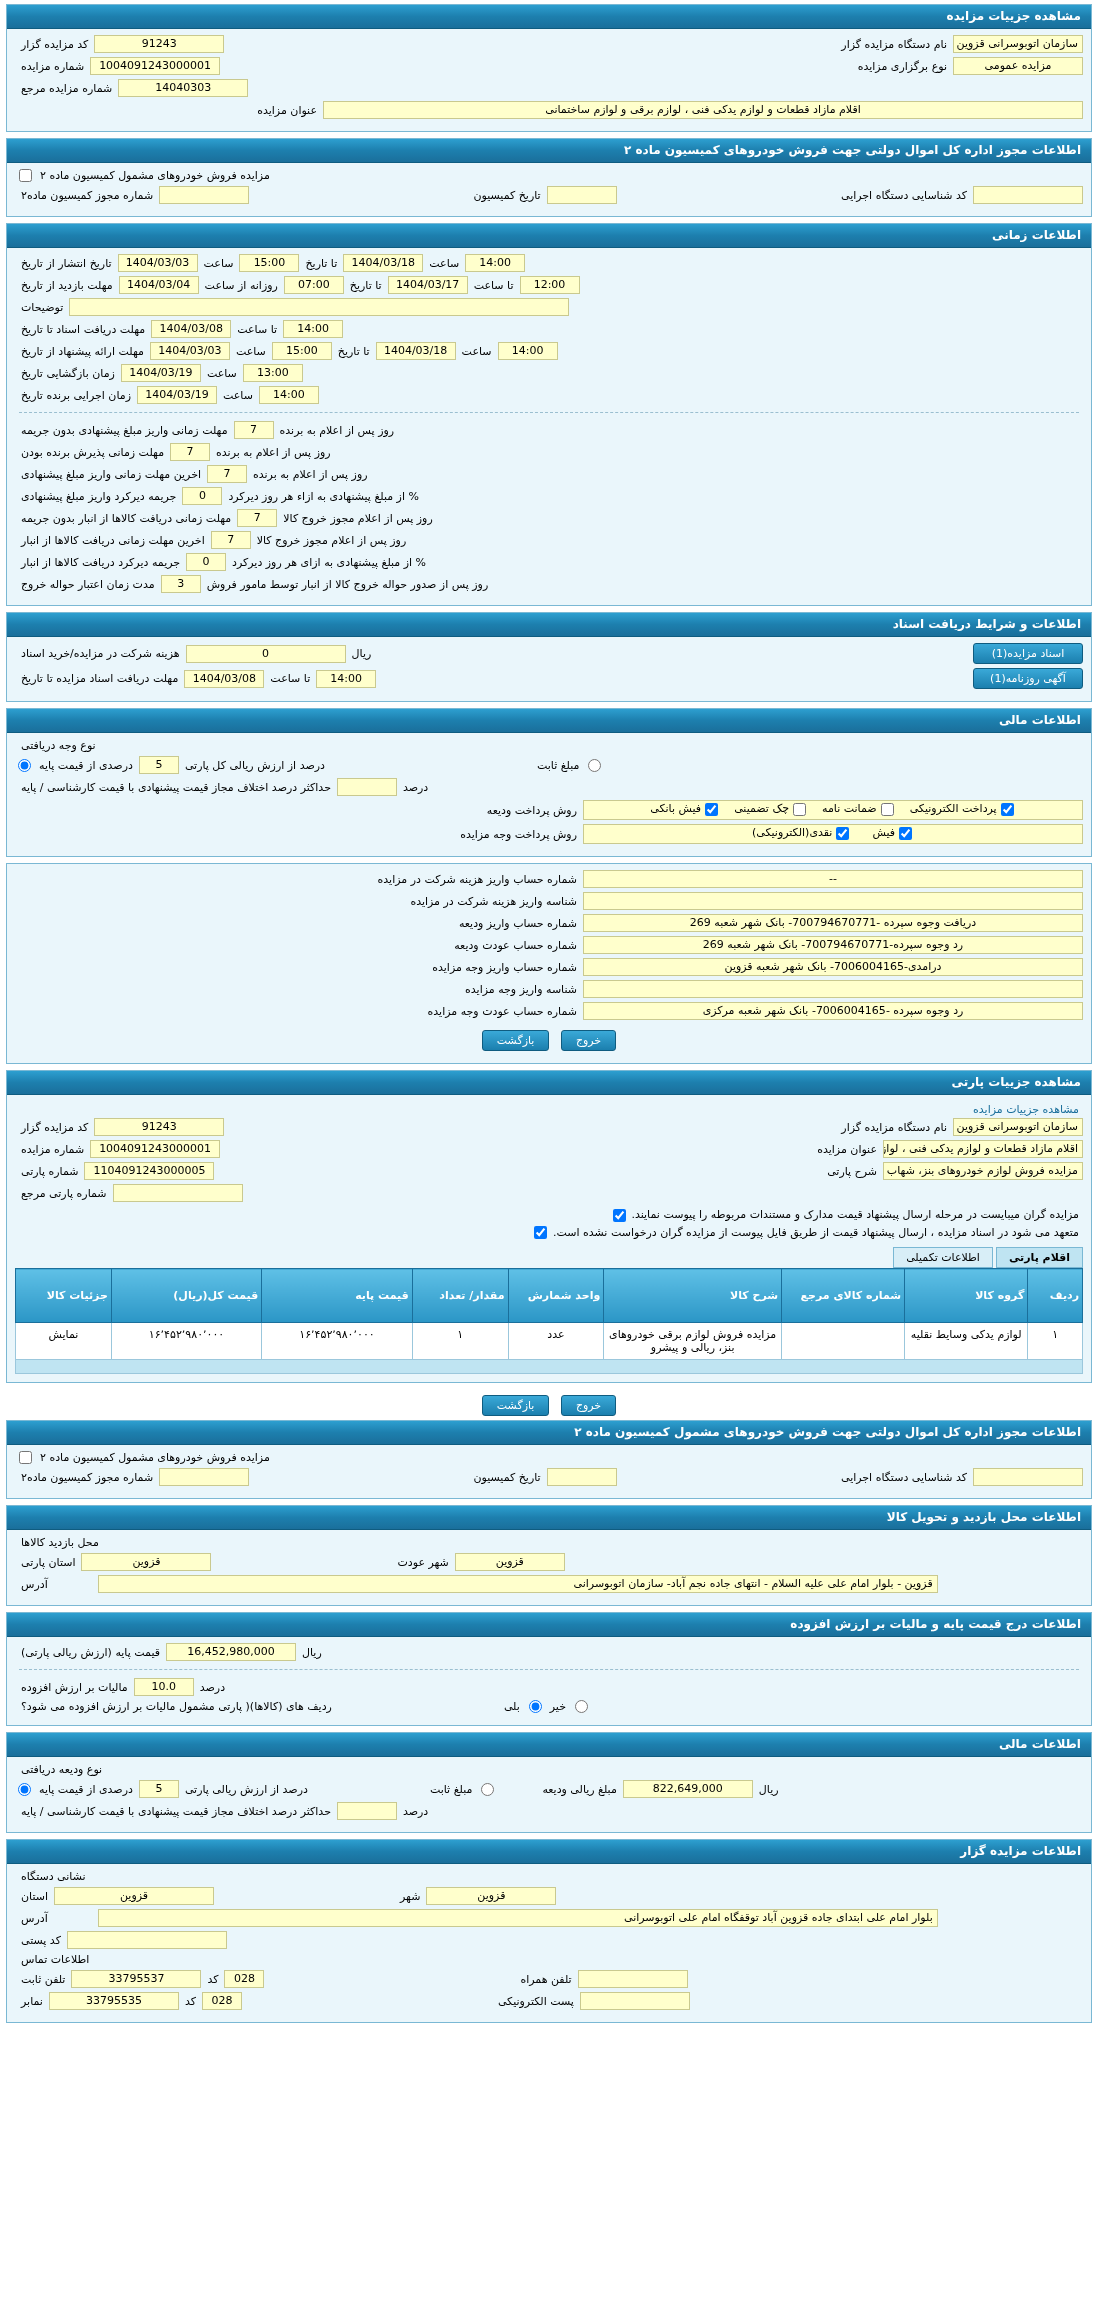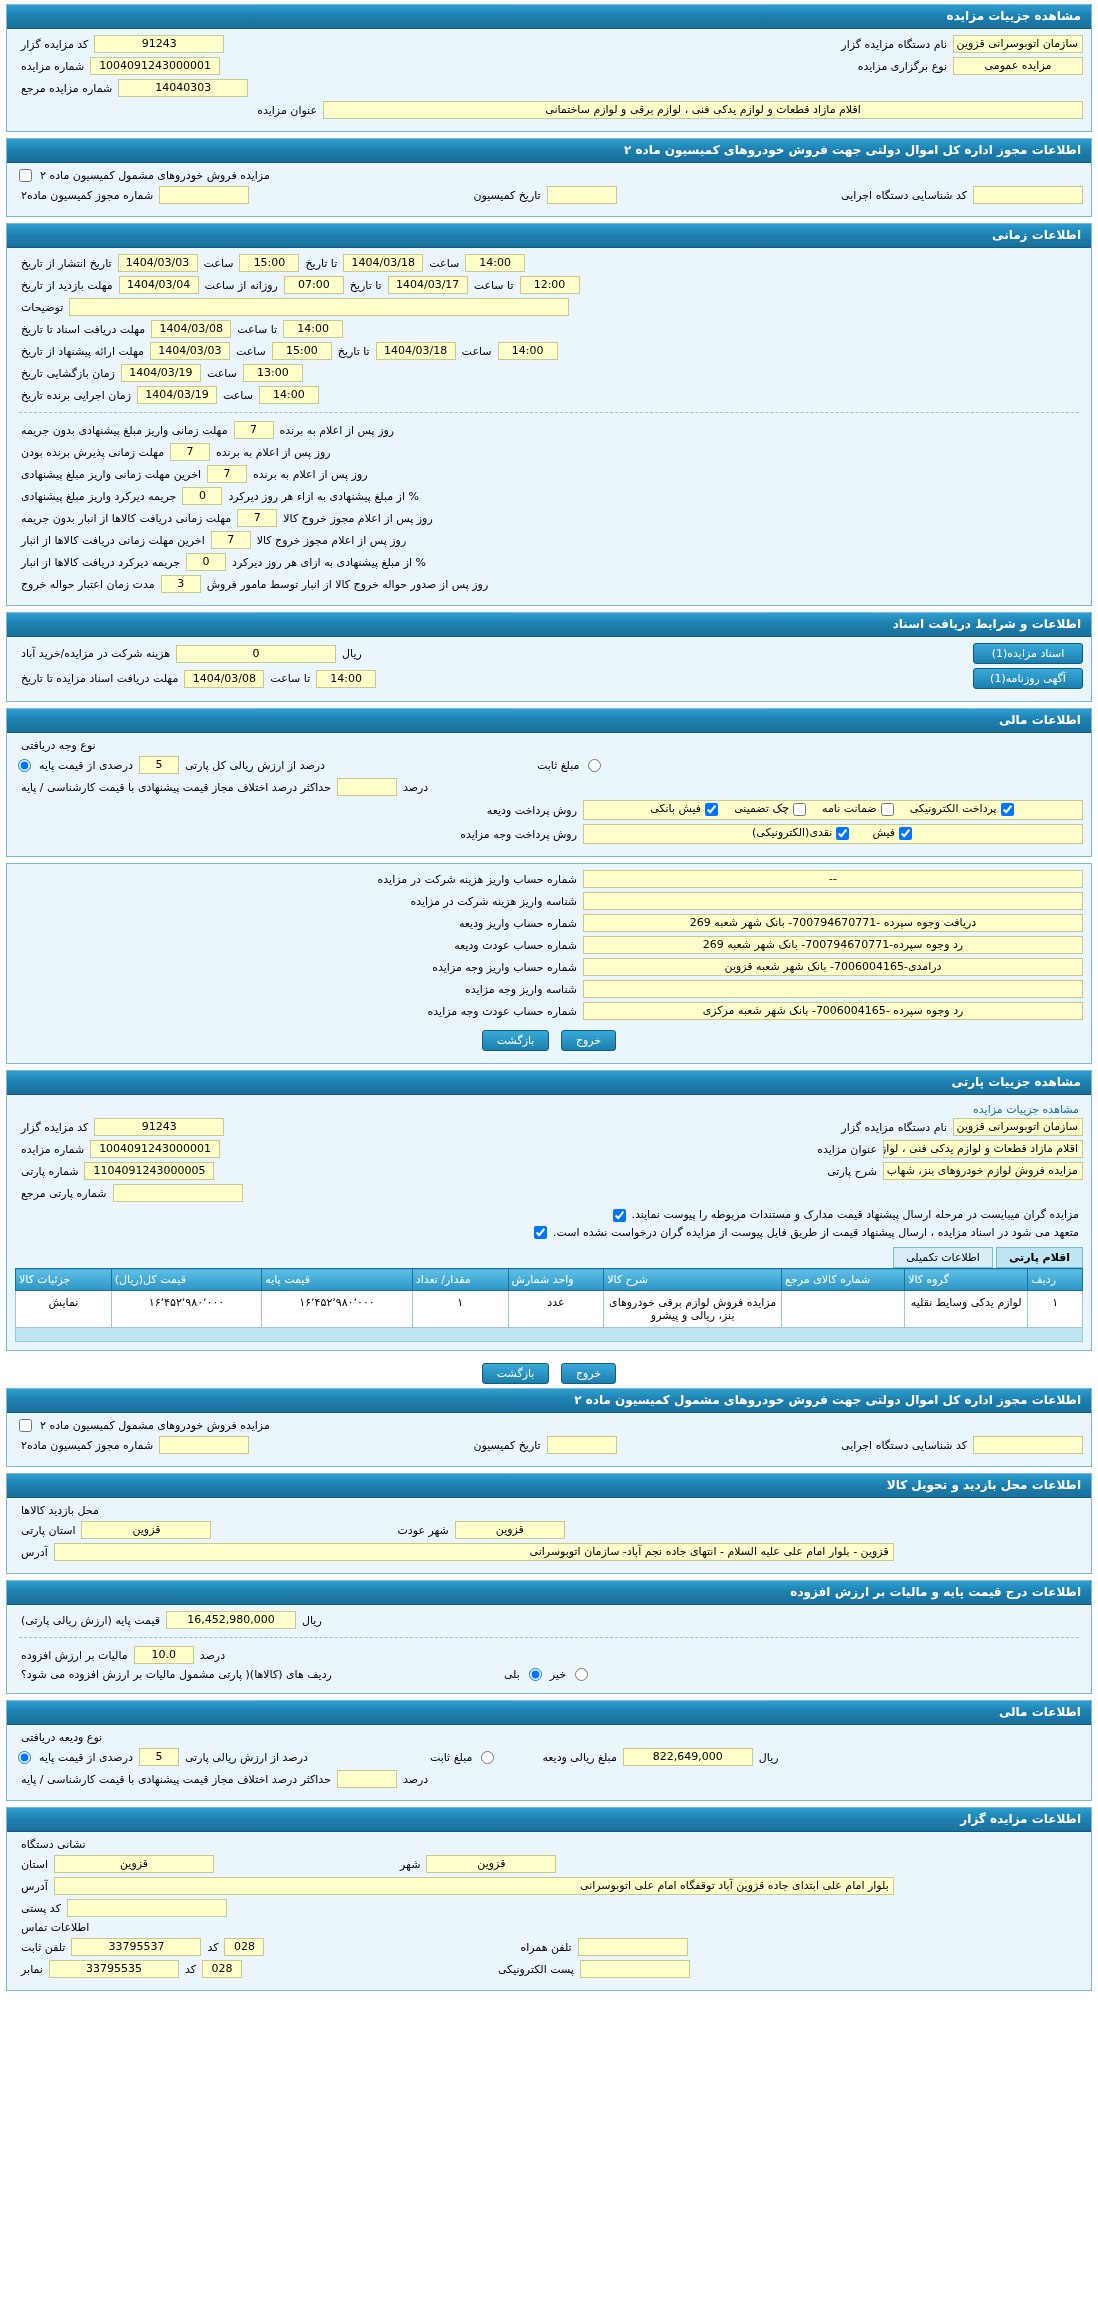--- a/index.html
+++ b/index.html
@@ -56,21 +56,21 @@
   .fld.w60 { width: 60px; }
   .fld.w70 { width: 70px; }
   .fld.w80 { width: 80px; }
   .fld.w90 { width: 90px; }
   .fld.w110 { width: 110px; }
   .fld.w130 { width: 130px; }
   .fld.w160 { width: 160px; }
   .fld.w200 { width: 200px; }
   .fld.w500 { width: 500px; }
   .fld.w760 { width: 760px; }
-  .fld.w840 { width: 840px; }
+  .fld.w840 { width: 840px; margin-left: 44px; }
   .fld.sm { width: 40px; }
   .two-col { display: flex; justify-content: space-between; align-items: center; }
   .grp { display: flex; align-items: center; }
   .spacer { flex: 1 1 auto; }
   .hr { border: 0; border-top: 1px dashed #9bbfd0; margin: 8px 4px; }
   .chk { margin: 0 2px 0 4px; vertical-align: middle; }
   .btn {
     background: linear-gradient(to bottom, #3aa9d8, #1b7fae);
     color: #fff;
     border: 1px solid #0f5c80;
@@ -108,23 +108,23 @@
   table.grid {
     width: 100%;
     border-collapse: collapse;
     background: #fff;
     font-size: 11px;
   }
   table.grid th {
     background: linear-gradient(to bottom, #5fc0e6, #2b96c6);
     color: #fff;
     border: 1px solid #1a6f9b;
-    padding: 4px 3px;
-    font-weight: normal;
-    text-align: left;
+    padding: 20px 3px;
+    font-weight: bold;
+    text-align: right;
   }
   table.grid td {
     border: 1px solid #9bc7dc;
     padding: 5px 4px;
     text-align: center;
     vertical-align: top;
   }
   .gridfoot { background: #bfe4f2; height: 14px; border: 1px solid #9bc7dc; border-top: 0; }
   .radio { margin: 0 2px 0 3px; vertical-align: middle; }
   .titleline { font-size: 11px; color: #1a6f9b; text-align: right; padding: 2px 4px; }
@@ -326,21 +326,21 @@
   </div>
 
   <div class="panel">
     <div class="bar">اطلاعات و شرایط دریافت اسناد</div>
     <div class="body">
       <div class="row">
         <div class="linkbtn">اسناد مزایده(1)</div>
         <div class="spacer"></div>
         <div class="lbl">ریال</div>
         <div class="fld w160">0</div>
-        <div class="lbl">هزینه شرکت در مزایده/خرید آباد</div>
+        <div class="lbl">هزینه شرکت در مزایده/خرید اسناد</div>
       </div>
       <div class="row">
         <div class="linkbtn">آگهی روزنامه(1)</div>
         <div class="spacer"></div>
         <div class="fld w60">14:00</div>
         <div class="lbl">تا ساعت</div>
         <div class="fld w80">1404/03/08</div>
         <div class="lbl">مهلت دریافت اسناد مزایده تا تاریخ</div>
       </div>
     </div>

